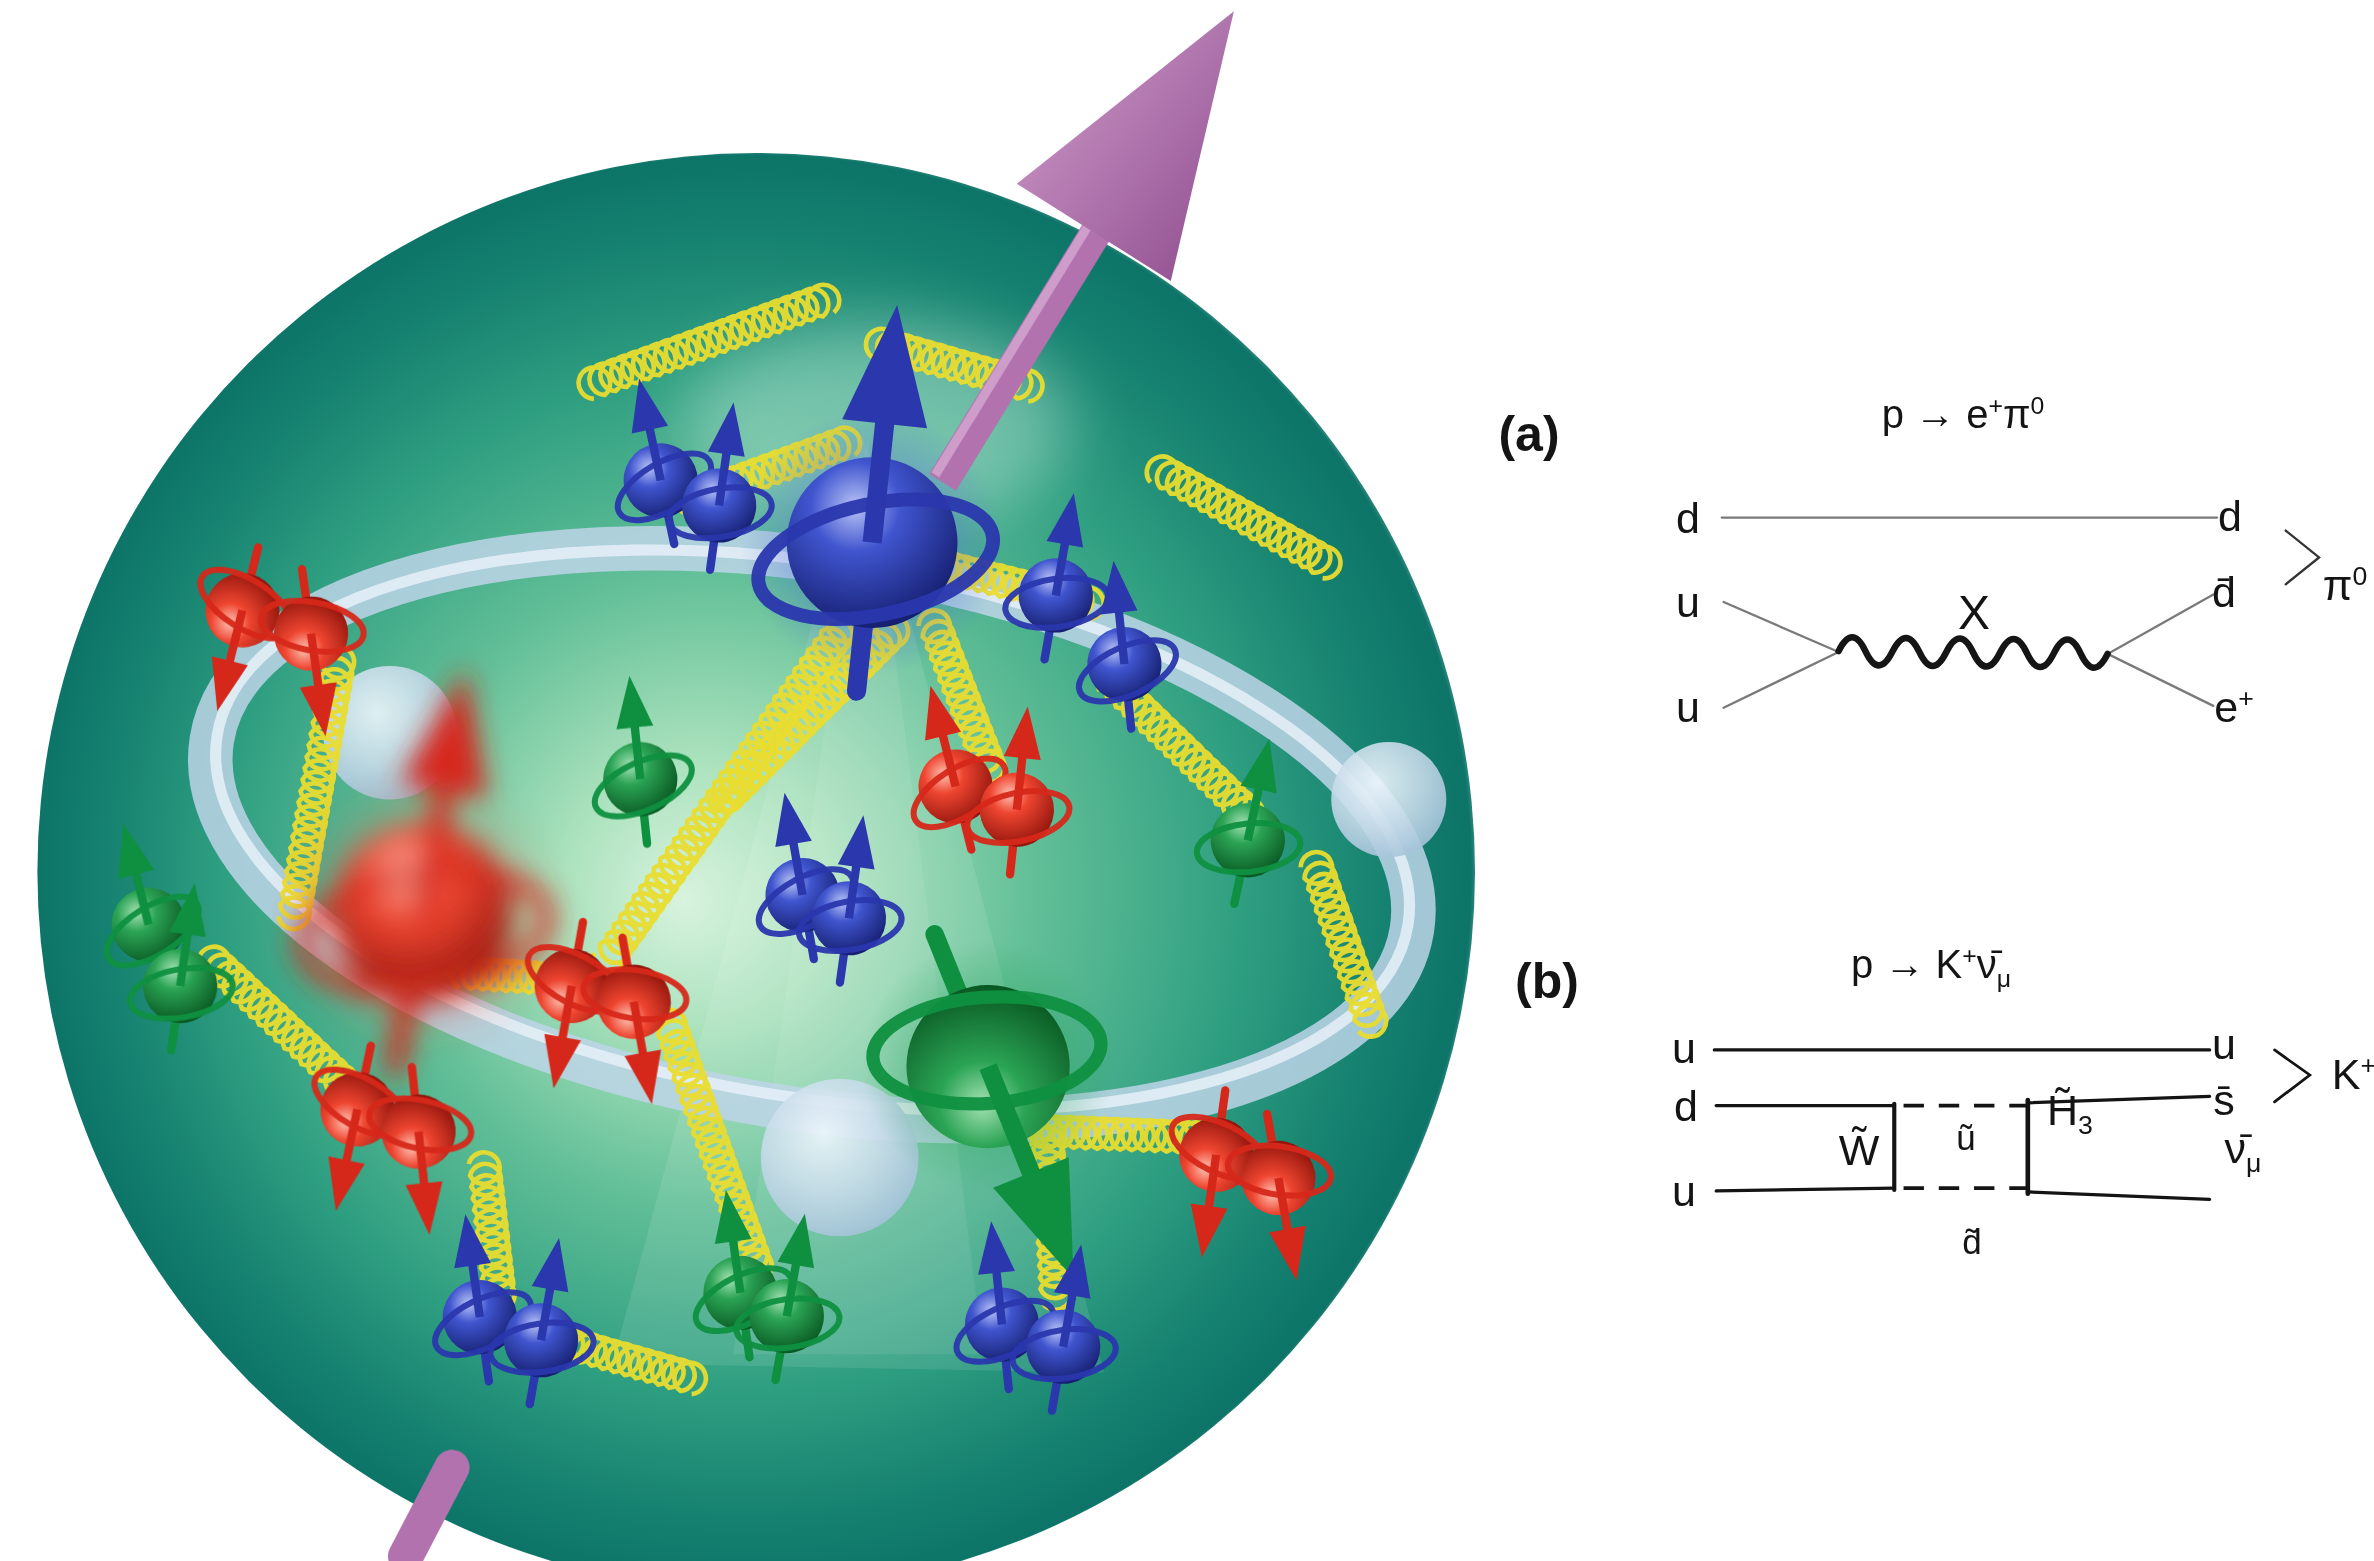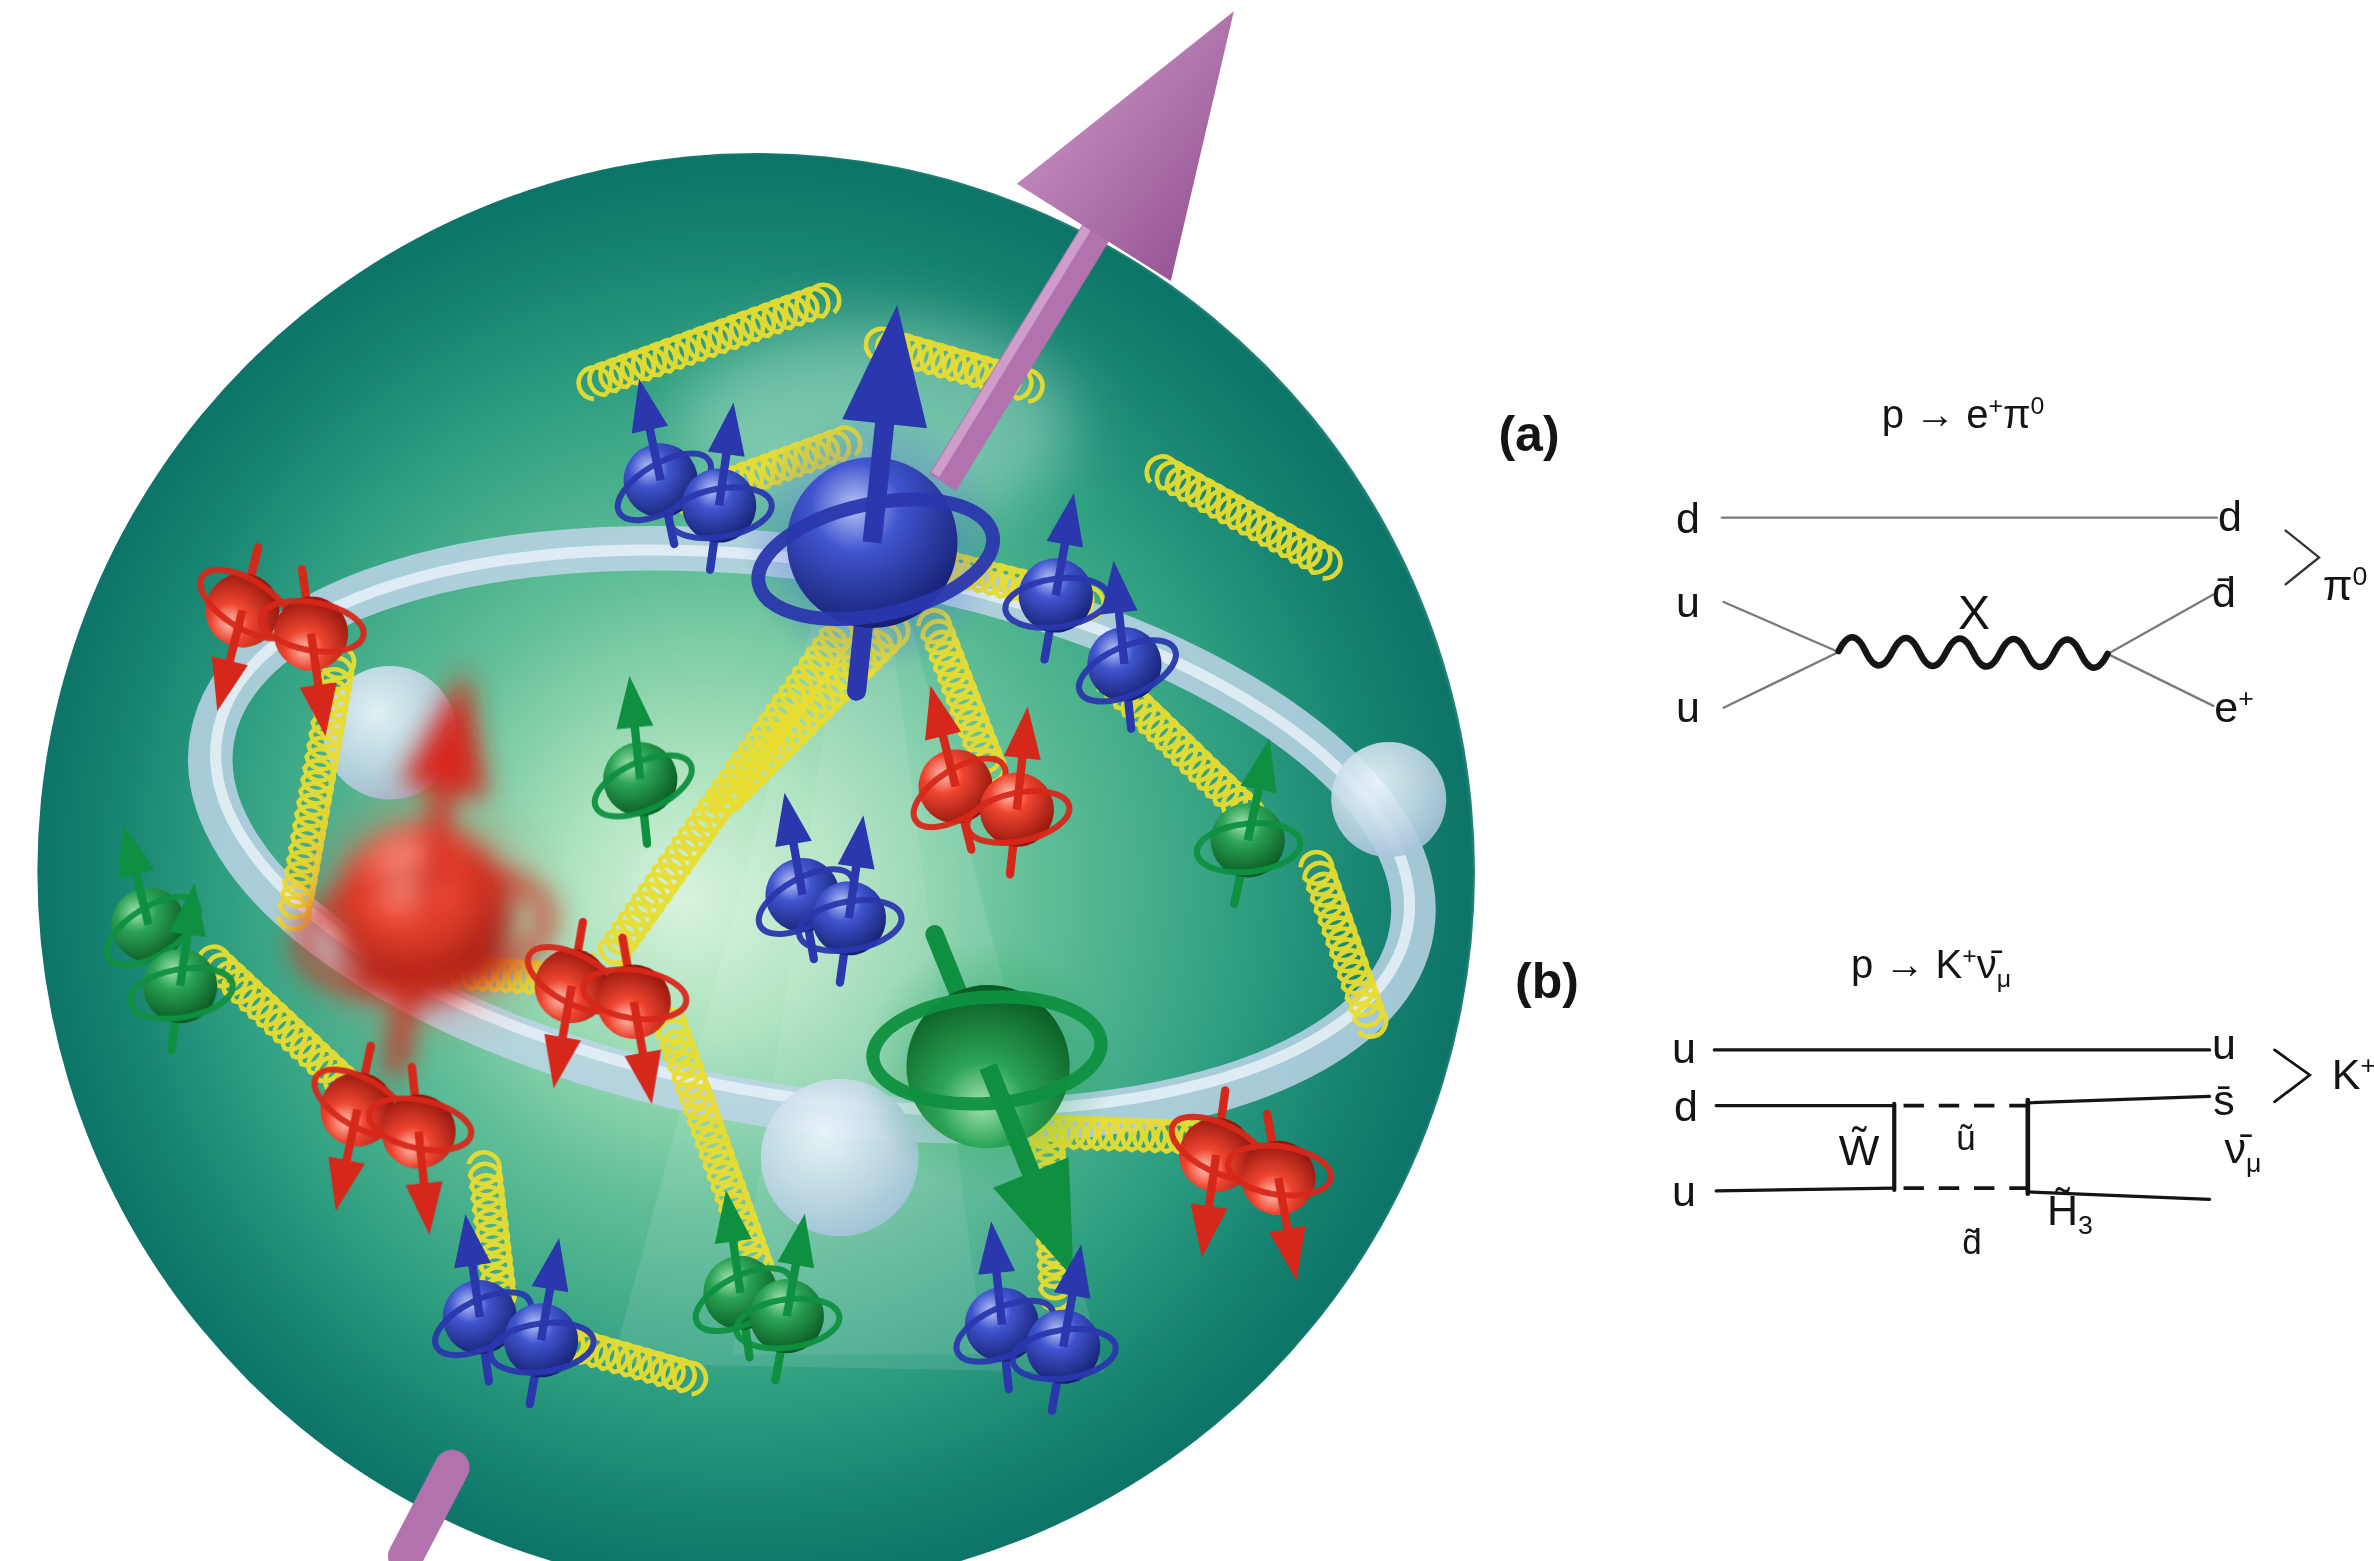--- a/index.html
+++ b/index.html
@@ -423,20 +423,20 @@
     <span class="lbl" style="left:2234px;top:707px">e<sup>+</sup></span>
 
     <span class="lbl panel" style="left:1547px;top:981px">(b)</span>
     <span class="lbl title" style="left:1931px;top:968px">p → K<sup>+</sup>ν̄<sub>μ</sub></span>
     <span class="lbl" style="left:1684px;top:1048px">u</span>
     <span class="lbl" style="left:1686px;top:1106px">d</span>
     <span class="lbl" style="left:1684px;top:1191px">u</span>
     <span class="lbl" style="left:1859px;top:1150px">W̃</span>
     <span class="lbl sm" style="left:1966px;top:1137px">ũ</span>
     <span class="lbl sm" style="left:1972px;top:1241px">d̃</span>
-    <span class="lbl" style="left:2070px;top:1214px">H̃<sub>3</sub></span>
+    <span class="lbl" style="left:2070px;top:1114px">H̃<sub>3</sub></span>
     <span class="lbl" style="left:2224px;top:1044px">u</span>
     <span class="lbl" style="left:2224px;top:1100px">s̄</span>
     <span class="lbl" style="left:2354px;top:1074px">K<sup>+</sup></span>
     <span class="lbl" style="left:2243px;top:1152px">ν̄<sub>μ</sub></span>
   </div>
 </div>
 
 
 </body></html>

